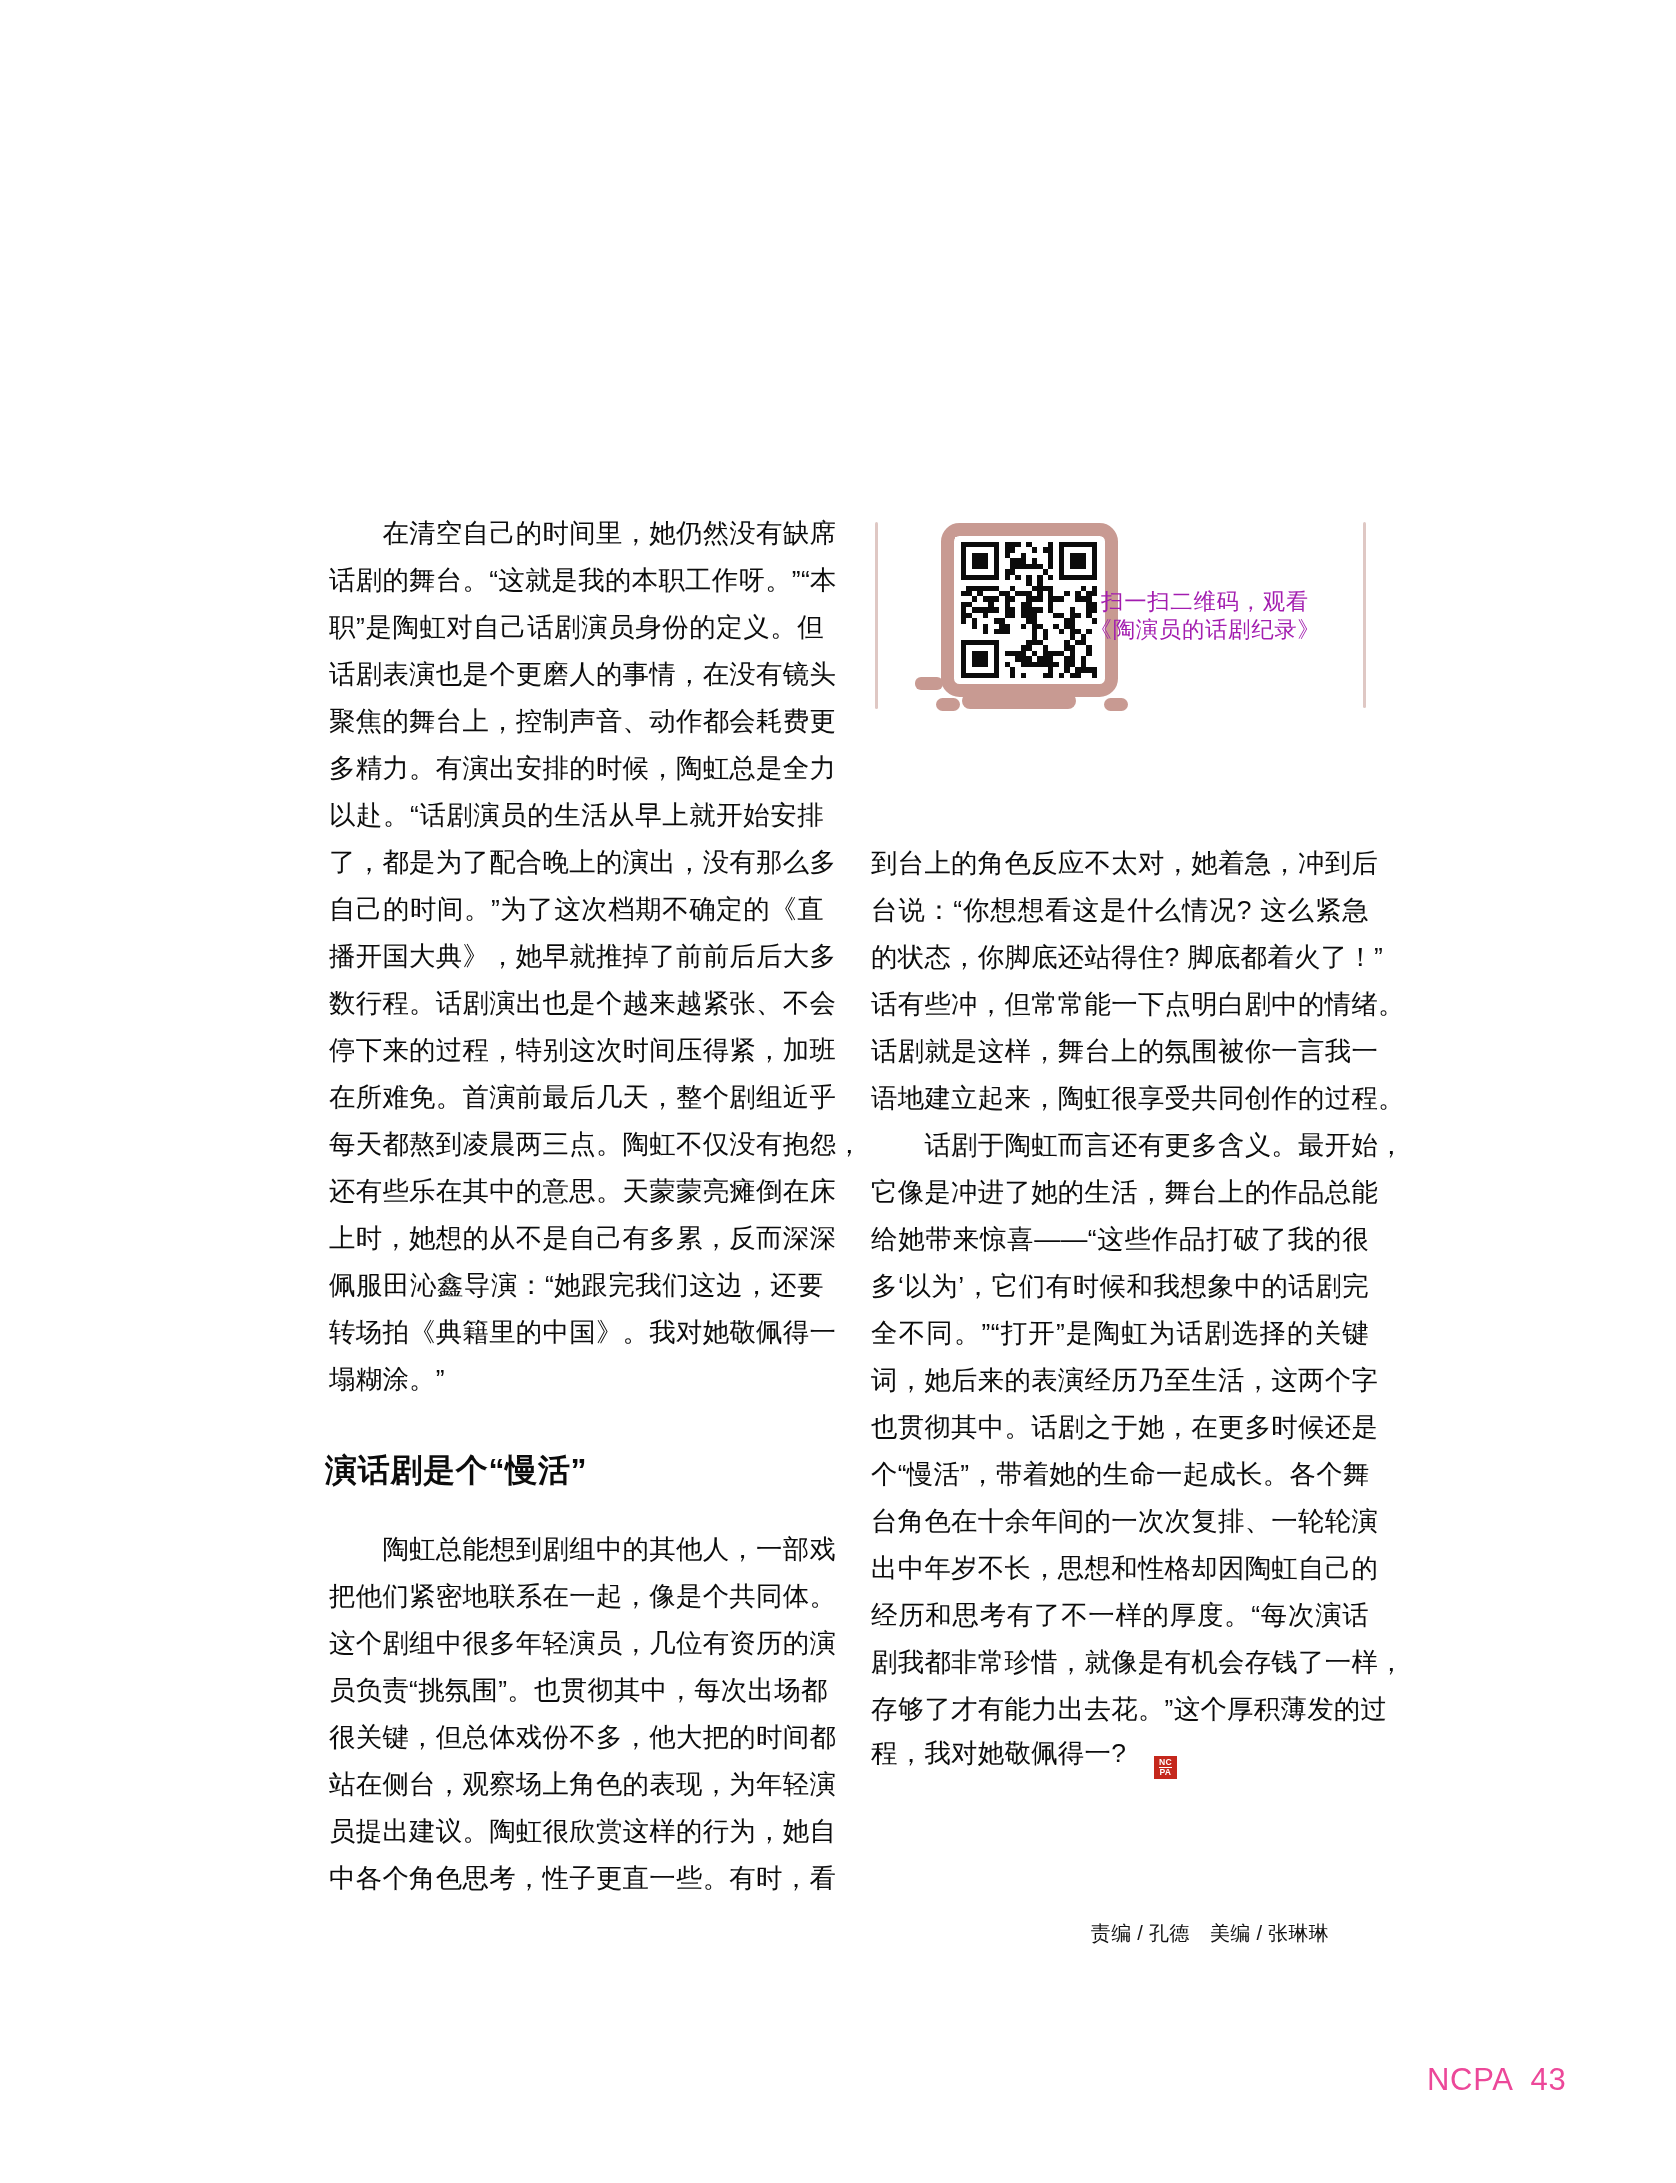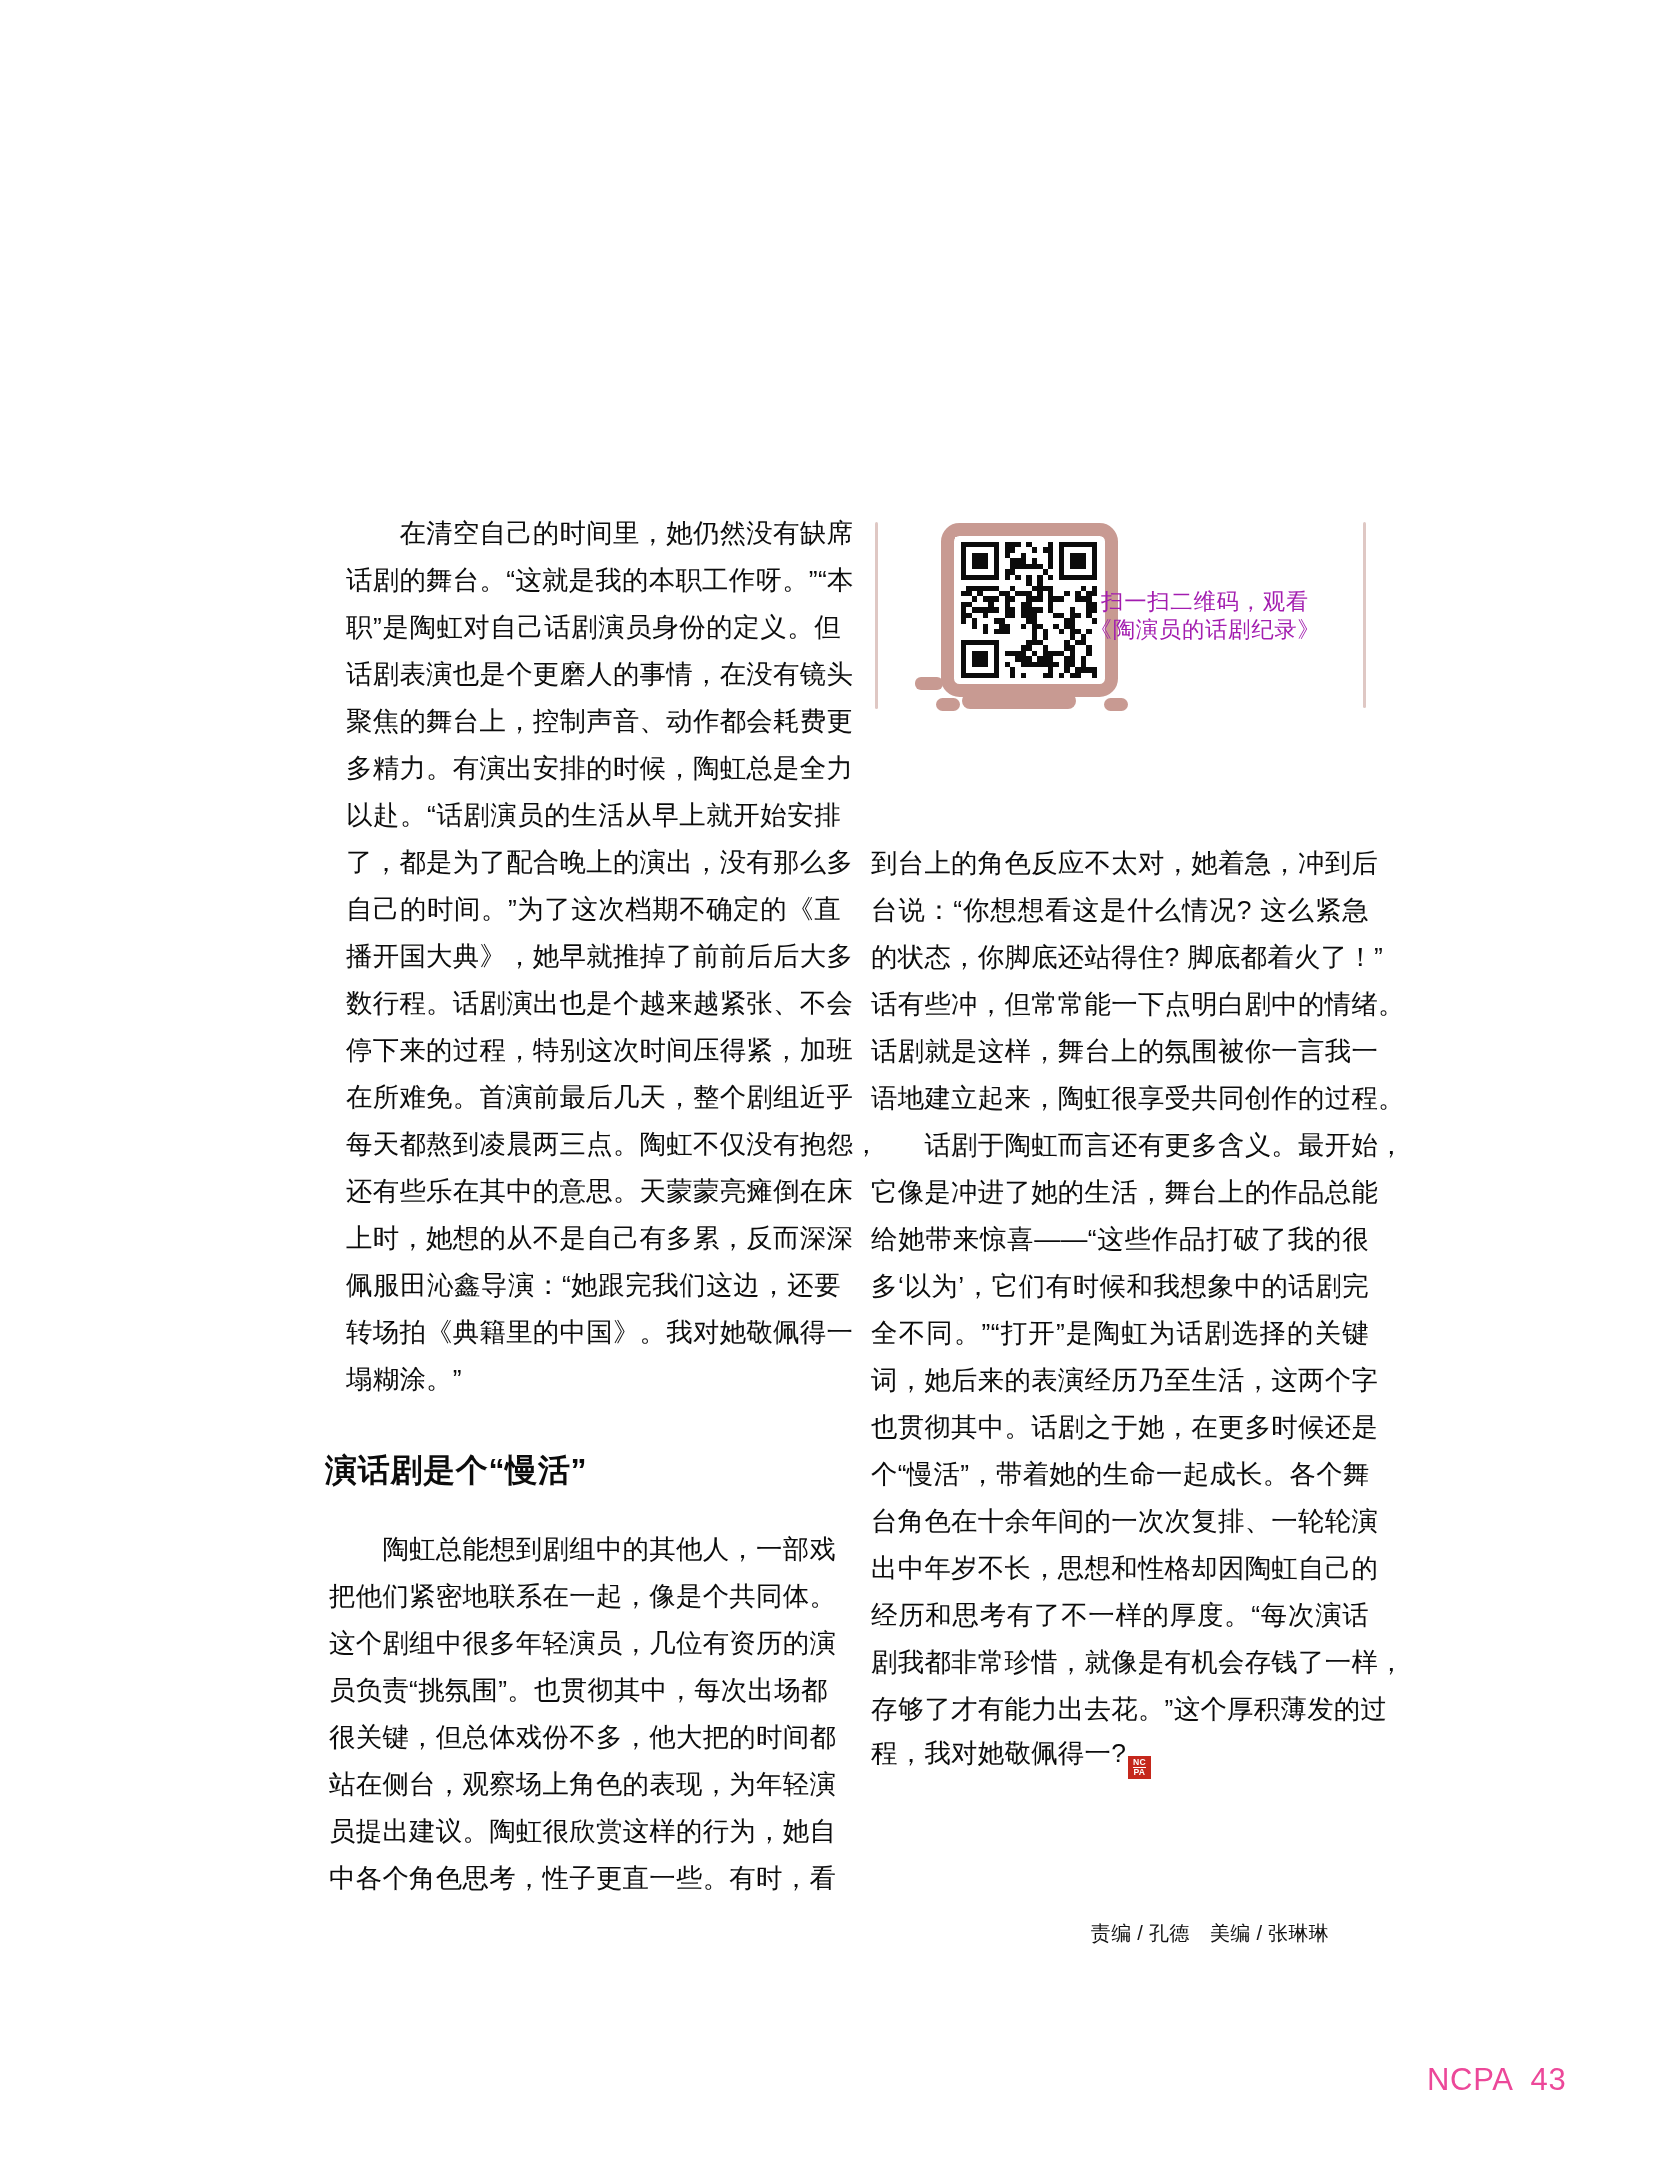--- a/index.html
+++ b/index.html
@@ -13,21 +13,21 @@
   }
   
   .textblock{position:absolute;}
   .textblock .line{
     height:47px;line-height:47px;
     font-size:26.4px;
     text-align:justify;text-align-last:justify;
     white-space:nowrap;
     letter-spacing:0.3px;
   }
-  #left-para1{left:329px;top:510px;width:495px;margin-left:17px;}
+  #left-para1{left:329px;top:510px;width:495px;}
   #left-para1 .line:last-child{text-align-last:left;}
   #left-para2{left:329px;top:1526px;width:495px;}
   #right-col{left:871px;top:840px;width:498px;}
   .lastline{
     position:absolute;left:871px;top:1730px;width:498px;
     height:47px;line-height:47px;font-size:26.4px;letter-spacing:0.3px;
     white-space:nowrap;
   }
   #left-heading{
     position:absolute;left:325px;top:1450px;width:502px;
@@ -59,21 +59,21 @@
     background:#c89a92;border-radius:6px;
   }
   #qr-caption{
     position:absolute;left:1081px;top:588px;width:248px;
     font-size:22.4px;line-height:28px;color:#a21caf;
     text-align:center;letter-spacing:0.7px;
   }
   
   .endmark{
     display:inline-flex;flex-direction:column;align-items:center;justify-content:center;
-    width:22.4px;height:22.4px;margin-left:2px;vertical-align:-2.6px;
+    width:22.4px;height:22.4px;margin-left:28px;vertical-align:-2.6px;
     background:#c5281c;color:#ffffff;
     font-size:8.6px;font-weight:700;line-height:9.2px;letter-spacing:0.3px;
   }
   .endmark .l1{border-bottom:1px solid #ffffff;}
   
   #footer-credits{
     position:absolute;left:871px;top:1921px;width:458px;
     font-size:20px;line-height:25px;text-align:right;color:#111111;
     letter-spacing:0.3px;
   }

